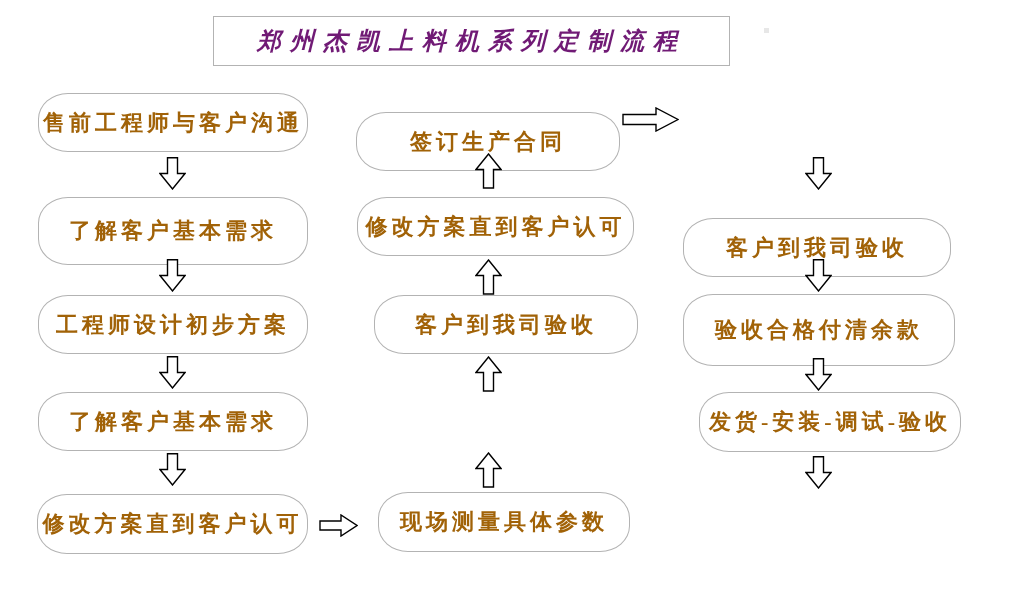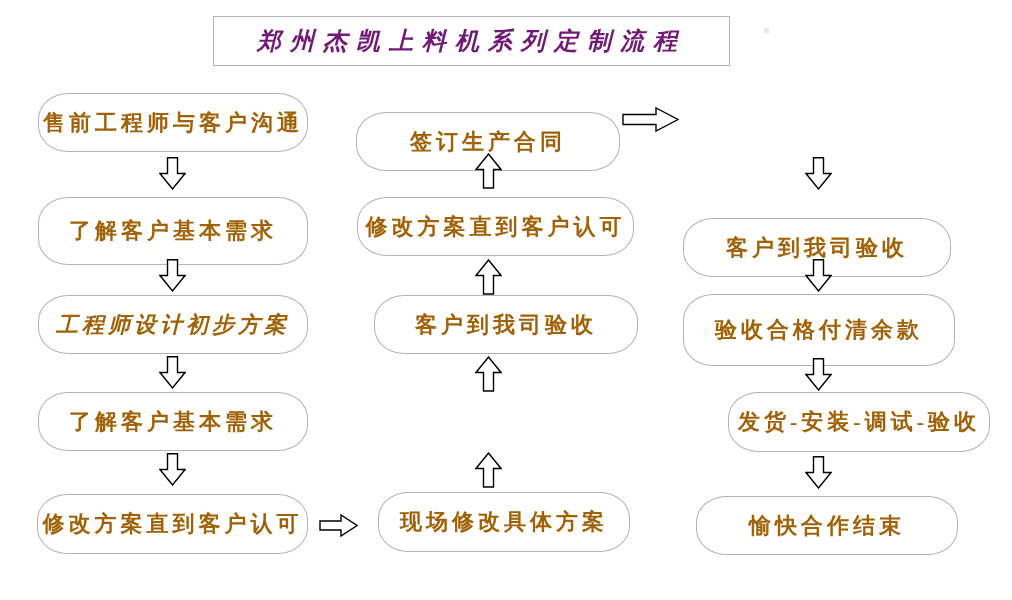--- a/index.html
+++ b/index.html
@@ -24,34 +24,34 @@
     border-radius:30px/26px;
     display:flex;align-items:center;justify-content:center;
     font-size:22px;font-weight:bold;letter-spacing:4px;color:#a16207;
     box-sizing:border-box;
     background:#ffffff;
     white-space:nowrap;
   }
   
   .b-l1{left:38px; top:93px; width:270px;height:59px;}
   .b-l2{left:38px; top:197px;width:270px;height:68px;}
-  .b-l3{left:38px; top:295px;width:270px;height:59px;font-style:italic;}
+  .b-l3{left:38px; top:295px;width:270px;height:59px;}
   .b-l4{left:38px; top:392px;width:270px;height:59px;}
   .b-l5{left:37px; top:494px;width:271px;height:60px;}
   
   .b-m1{left:356px;top:90px; width:264px;height:59px;margin-top:22px;}
   .b-m2{left:357px;top:197px;width:277px;height:59px;}
   .b-m3{left:374px;top:295px;width:264px;height:59px;}
   .b-m4{left:374px;top:392px;width:264px;height:59px;}
   .b-m5{left:378px;top:492px;width:252px;height:60px;}
   
   .b-r1{left:683px;top:90px; width:268px;height:59px;}
   .b-r2{left:683px;top:197px;width:268px;height:59px;margin-top:21px;}
   .b-r3{left:683px;top:294px;width:272px;height:72px;}
-  .b-r4{left:728px;top:392px;width:262px;height:60px;}
+  .b-r4{left:699px;top:392px;width:262px;height:60px;}
   .b-r5{left:696px;top:496px;width:262px;height:59px;}
   .arrow{position:absolute;}
   .arrow svg{display:block;}
   
   .a-l1{left:159px;top:157px;}
   .a-l2{left:159px;top:259px;}
   .a-l3{left:159px;top:356px;}
   .a-l4{left:159px;top:453px;}
   
   .a-m1{left:475px;top:153px;}
@@ -99,34 +99,31 @@
   <div class="box b-m1">
     <span>签订生产合同</span>
   </div>
   <div class="box b-m2">
     <span>修改方案直到客户认可</span>
   </div>
   <div class="box b-m3">
     <span>客户到我司验收</span>
   </div>
   <div class="box b-m5">
-    <span>现场修改具体方案</span>
+    <span>现场测量具体参数</span>
   </div>
 
   <div class="box b-r2">
     <span>客户到我司验收</span>
   </div>
   <div class="box b-r3">
     <span>验收合格付清余款</span>
   </div>
   <div class="box b-r4">
     <span>发货-安装-调试-验收</span>
-  </div>
-  <div class="box b-r5">
-    <span>愉快合作结束</span>
   </div>
 
   <div class="arrow a-l1">
       <svg width="27" height="33" viewBox="0 0 27 33">
         <path d="M8.5 0.75 L18.5 0.75 L18.5 16.5 L26 16.5 L13.5 32 L1 16.5 L8.5 16.5 Z" fill="#ffffff" stroke="#000000" stroke-width="1.4"></path>
       </svg>
     </div>
   <div class="arrow a-l2">
       <svg width="27" height="33" viewBox="0 0 27 33">
         <path d="M8.5 0.75 L18.5 0.75 L18.5 16.5 L26 16.5 L13.5 32 L1 16.5 L8.5 16.5 Z" fill="#ffffff" stroke="#000000" stroke-width="1.4"></path>

